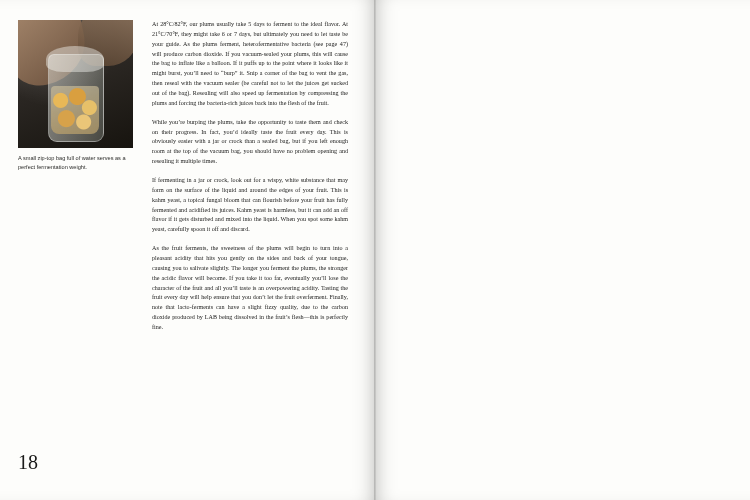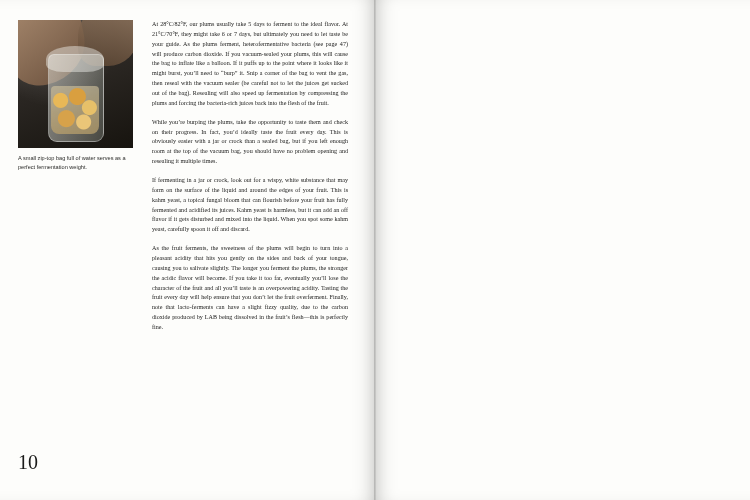--- a/index.html
+++ b/index.html
@@ -169,21 +169,21 @@
 
       <div class="caption cap-jar">A small zip-top bag full of water serves as a perfect fermentation weight.</div>
 
       <div class="col-left">
         <p class="body">At 28°C/82°F, our plums usually take 5 days to ferment to the ideal flavor. At 21°C/70°F, they might take 6 or 7 days, but ultimately you need to let taste be your guide. As the plums ferment, heterofermentative bacteria (see page 47) will produce carbon dioxide. If you vacuum-sealed your plums, this will cause the bag to inflate like a balloon. If it puffs up to the point where it looks like it might burst, you’ll need to “burp” it. Snip a corner of the bag to vent the gas, then reseal with the vacuum sealer (be careful not to let the juices get sucked out of the bag). Resealing will also speed up fermentation by compressing the plums and forcing the bacteria-rich juices back into the flesh of the fruit.</p>
         <p class="body">While you’re burping the plums, take the opportunity to taste them and check on their progress. In fact, you’d ideally taste the fruit every day. This is obviously easier with a jar or crock than a sealed bag, but if you left enough room at the top of the vacuum bag, you should have no problem opening and resealing it multiple times.</p>
         <p class="body">If fermenting in a jar or crock, look out for a wispy, white substance that may form on the surface of the liquid and around the edges of your fruit. This is kahm yeast, a topical fungal bloom that can flourish before your fruit has fully fermented and acidified its juices. Kahm yeast is harmless, but it can add an off flavor if it gets disturbed and mixed into the liquid. When you spot some kahm yeast, carefully spoon it off and discard.</p>
         <p class="body">As the fruit ferments, the sweetness of the plums will begin to turn into a pleasant acidity that hits you gently on the sides and back of your tongue, causing you to salivate slightly. The longer you ferment the plums, the stronger the acidic flavor will become. If you take it too far, eventually you’ll lose the character of the fruit and all you’ll taste is an overpowering acidity. Tasting the fruit every day will help ensure that you don’t let the fruit overferment. Finally, note that lacto-ferments can have a slight fizzy quality, due to the carbon dioxide produced by LAB being dissolved in the fruit’s flesh—this is perfectly fine.</p>
       </div>
 
-      <div class="folio folio-left">10</div>
+      <div class="folio folio-left">18</div>
     </div>
 
     <div class="leaf right">
       
 
       
 
       
 
       

